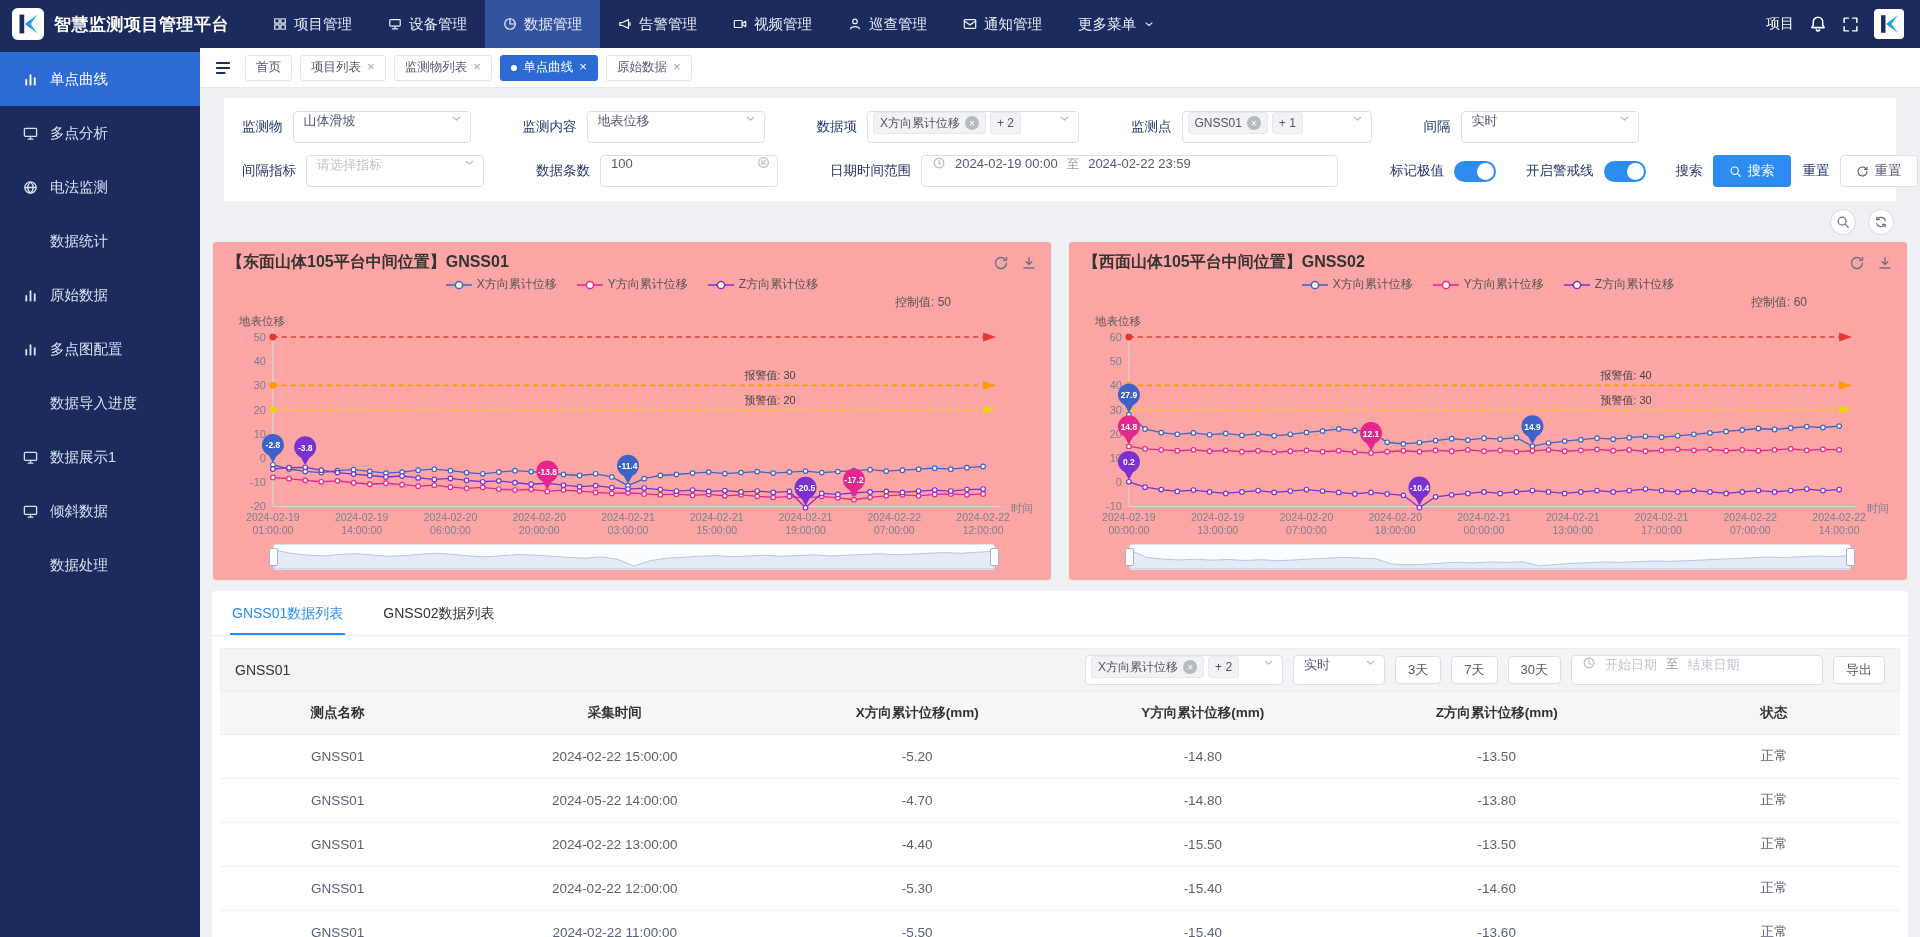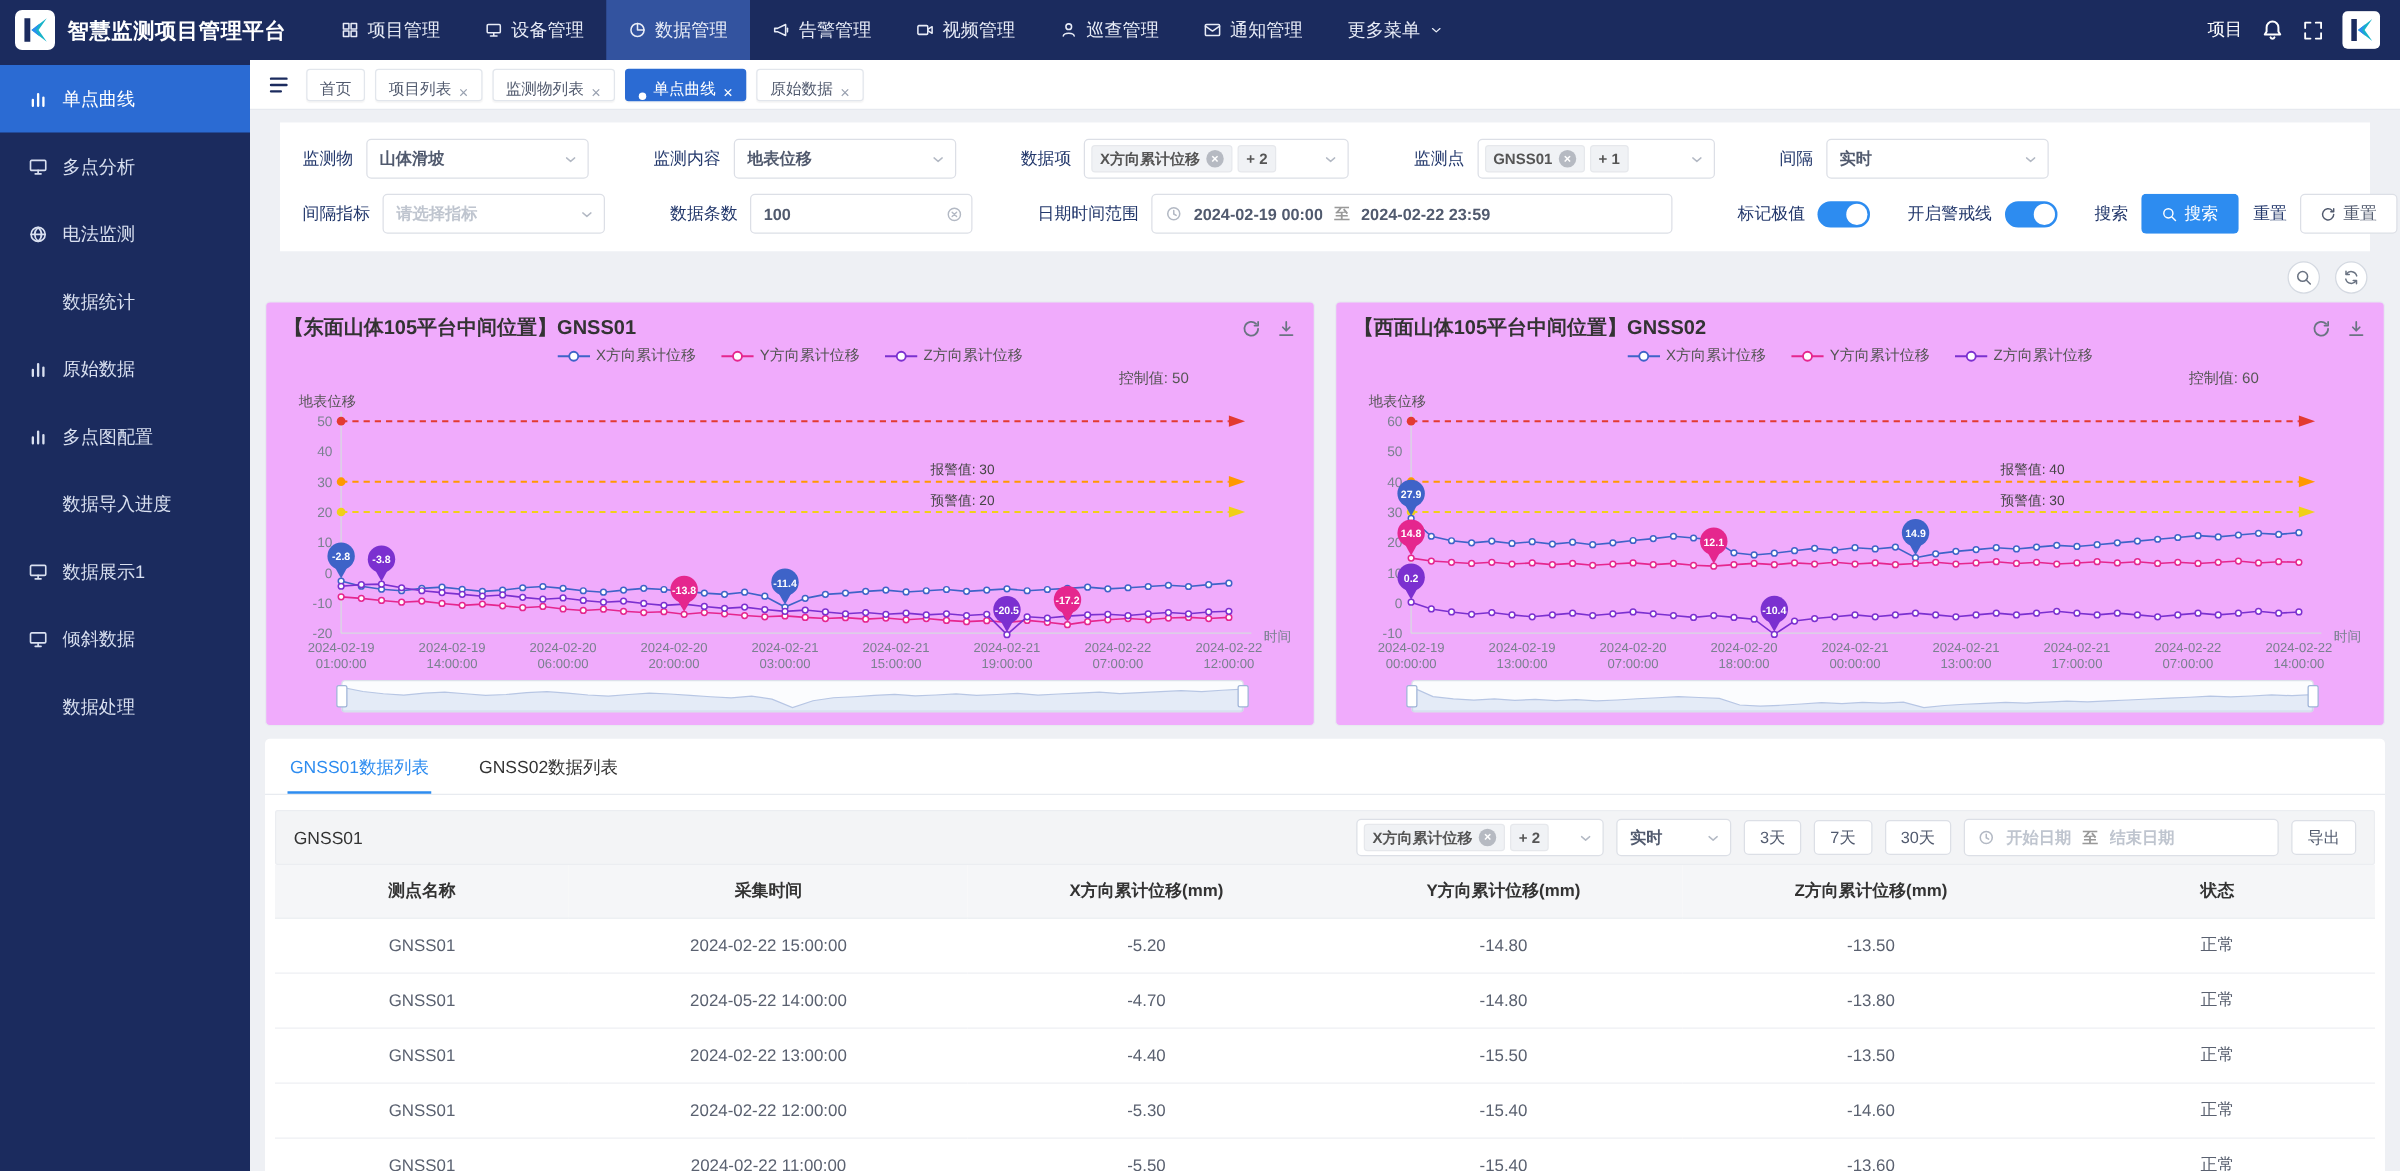--- a/index.html
+++ b/index.html
@@ -34,40 +34,40 @@
     color: #d9e0f0; font-size: 14.5px; cursor: pointer; white-space: nowrap; }
   .side-item.active { background: #2b6bd3; color: #fff; }
   .icslot { width: 17px; display: flex; justify-content: center; }
 
   
   .main { position: fixed; top: 48px; left: 200px; right: 0; bottom: 0; overflow: hidden; }
 
   .tabbar { height: 40px; background: #fff; display: flex; align-items: center; gap: 8px;
     padding: 0 14px; border-bottom: 1px solid #e6e9ef; }
   .tb-burger { color: #1b2b5e; display: flex; margin-right: 5px; cursor: pointer; }
-  .tabchip { height: 26px; display: inline-flex; align-items: flex-end; gap: 6px; padding: 0 10px;
+  .tabchip { height: 26px; display: inline-flex; align-items: center; gap: 6px; padding: 0 10px;
     background: #fff; border: 1px solid #e2e6ec; border-radius: 3px; font-size: 12.5px; color: #515a6e;
-    cursor: pointer; box-shadow: 0 1px 1px rgba(0,0,0,.04); white-space: nowrap; }
+    cursor: pointer; box-shadow: 0 1px 1px rgba(0,0,0,.04); white-space: nowrap; font-family: Liberation Mono, monospace; }
   .tabchip .x { color: #9aa2b1; font-size: 13px; line-height: 1; }
   .tabchip.active { background: #2b6bd3; border-color: #2b6bd3; color: #fff; }
   .tabchip.active .x { color: #fff; }
   .tdot { width: 6px; height: 6px; border-radius: 50%; background: #fff; display: inline-block; }
 
   
   .filter-card { margin: 10px 24px 8px; background: #fff; border-radius: 0; padding: 13px 18px 2px; }
   .frow { display: flex; align-items: center; margin-bottom: 12px; }
   .fgroup { display: flex; align-items: center; gap: 10px; margin-right: 52px; }
   .fgroup.tight { margin-right: 30px; }
   .fgroup.push { margin-left: auto; margin-right: 12px; }
   .fgroup.last { margin-right: 2px; }
   .flabel { font-size: 13.5px; color: #22376b; white-space: nowrap; }
 
   .sel { position: relative; height: 32px; border: 1px solid #dcdfe6; border-radius: 4px; background: #fff;
-    display: flex; align-items: center; padding: 0 26px 0 10px; font-size: 13px; color: #515a6e;
-    cursor: pointer; font-weight: bold; }
+    display: flex; padding: 0 26px 0 10px; font-size: 13px; color: #515a6e;
+    cursor: pointer; }
   .sel .caret { position: absolute; right: 7px; color: #b3b9c4; }
   .selv { overflow: hidden; white-space: nowrap; text-overflow: ellipsis; }
   .ph { color: #bfc5cf; }
   .tsel { padding-left: 5px; gap: 4px; }
   .tag { display: inline-flex; align-items: center; height: 22px; padding: 0 6px; background: #f0f2f5;
     border: 1px solid #e6e8ec; border-radius: 3px; font-size: 12px; color: #555; white-space: nowrap; }
   .tagx { display: inline-flex; align-items: center; justify-content: center; width: 14px; height: 14px;
     border-radius: 50%; background: #b6bac2; color: #fff; font-size: 10px; margin-left: 5px;
     font-style: normal; cursor: pointer; }
   .range { gap: 9px; padding-right: 12px; }
@@ -80,21 +80,21 @@
     font-size: 13.5px; cursor: pointer; border: 1px solid transparent; font-family: inherit; white-space: nowrap; }
   .btn.primary { background: #2d8cf0; color: #fff; }
   .btn.default { background: #fff; border-color: #dcdfe6; color: #515a6e; }
   .btn.ghost { background: #fff; border-color: #dcdfe6; color: #515a6e; height: 28px; padding: 0 12px; font-size: 13px; }
 
   
   .chart-tools { display: flex; justify-content: flex-end; gap: 12px; margin: 0 26px 6px 0; }
   .ctool { width: 26px; height: 26px; border-radius: 50%; border: 1px solid #d4d9e1; background: #fff;
     display: flex; align-items: center; justify-content: center; color: #6a7382; cursor: pointer; }
   .charts-row { display: flex; gap: 16px; margin: 0 12px; }
-  .chart-card { flex: 1; min-width: 0; background: #f0abfc; border: 1px solid #e7eaf0; border-radius: 4px;
+  .chart-card { flex: 1; min-width: 0; background: #fca5a5; border: 1px solid #e7eaf0; border-radius: 4px;
     padding: 10px 14px 10px; }
   .cc-head { display: flex; align-items: center; }
   .cc-title { font-size: 16px; font-weight: bold; color: #333; white-space: nowrap; }
   .cc-acts { margin-left: auto; display: flex; gap: 12px; color: #6a7382; }
   .ccic { display: flex; cursor: pointer; }
   .cc-legend { display: flex; justify-content: center; align-items: center; gap: 20px; margin-top: 3px; }
   .lg { display: inline-flex; align-items: center; gap: 5px; font-size: 12px; color: #555; }
   .cc-control { text-align: right; padding-right: 86px; font-size: 12px; color: #555; margin-top: 1px; }
   .cc-svg { display: block; width: 100%; }
   .brush { position: relative; height: 26px; margin: 4px 42px 0 46px; border: 1px solid #dce1ea;

